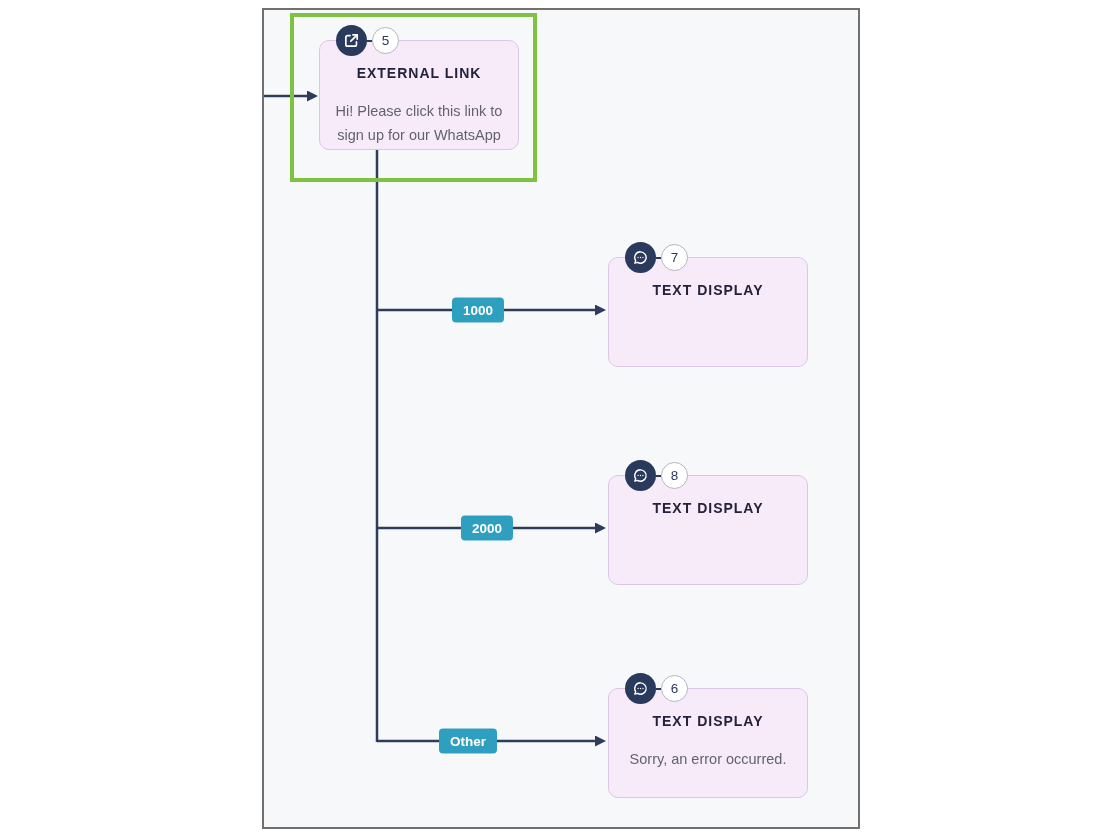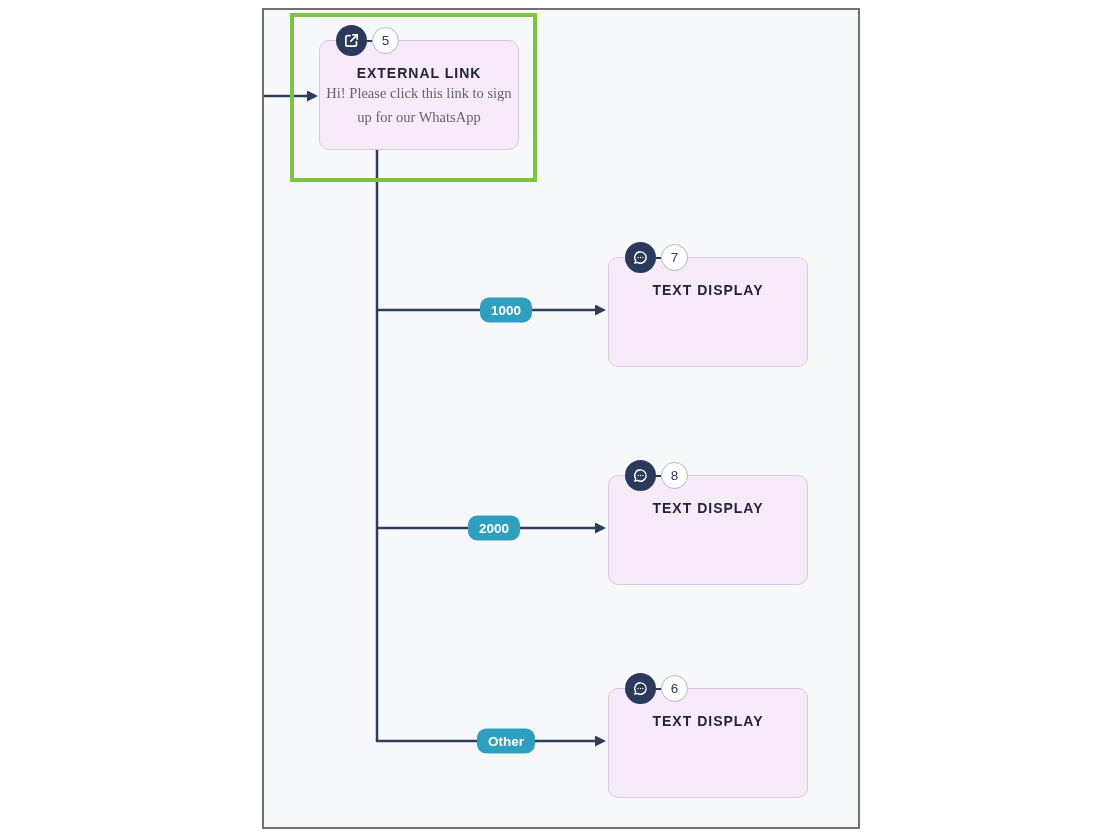--- a/index.html
+++ b/index.html
@@ -34,26 +34,26 @@
     width:27px;height:27px;border-radius:50%;background:#ffffff;
     border:1px solid #b5b5c0;box-sizing:border-box;color:#2a3a5c;
     font-size:13.5px;display:flex;align-items:center;justify-content:center;
     flex:0 0 auto;
   }
   .node-title{
     font-size:14px;font-weight:bold;letter-spacing:1px;color:#23233b;
     text-transform:uppercase;
   }
   .node-body{
-    margin-top:0;font-size:14.5px;line-height:24px;color:#63636e;font-family:Liberation Serif, serif;
+    margin-top:18px;font-size:14.5px;line-height:24px;color:#63636e;
   }
   .branch-label{
     position:absolute;transform:translate(-50%,-50%);
     background:#2f9fc0;color:#ffffff;font-weight:bold;font-size:13.5px;
-    padding:5px 11px;border-radius:9px;white-space:nowrap;margin-left:28px;
+    padding:5px 11px;border-radius:4px;white-space:nowrap;
   }
 </style>
 </head>
 <body>
 
 <div class="canvas">
 
   <svg class="connectors" width="594" height="817" viewBox="0 0 594 817">
     <defs>
       <marker id="arrow" markerUnits="userSpaceOnUse" markerWidth="11" markerHeight="11" refX="2" refY="5.5" orient="auto">
@@ -79,22 +79,22 @@
       <span class="badge-dash"></span>
       <span class="num-badge">5</span>
     </div>
     <div class="node-title">EXTERNAL LINK</div>
     <div class="node-body">Hi! Please click this link to sign up for our WhatsApp</div>
   </div>
 
   <div class="highlight-rect"></div>
 
   <div class="branch-label" style="left:214px;top:300px;">1000</div>
-  <div class="branch-label" style="left:202px;top:518px;">2000</div>
-  <div class="branch-label" style="left:214px;top:731px;">Other</div>
+  <div class="branch-label" style="left:223px;top:518px;">2000</div>
+  <div class="branch-label" style="left:204px;top:731px;">Other</div>
 
   <div class="node" style="left:344px;top:247px;">
     <div class="badge-group">
       <span class="icon-circle">
         <svg width="17" height="17" viewBox="0 0 24 24" fill="none" stroke="#ffffff" stroke-width="2" stroke-linecap="round" stroke-linejoin="round">
           <path d="M12 4a8 8 0 1 1-4.1 14.9L4 20l1.2-3.6A8 8 0 0 1 12 4z"></path>
           <circle cx="8.6" cy="12" r="0.9" fill="#ffffff" stroke="none"></circle>
           <circle cx="12" cy="12" r="0.9" fill="#ffffff" stroke="none"></circle>
           <circle cx="15.4" cy="12" r="0.9" fill="#ffffff" stroke="none"></circle>
         </svg>
@@ -128,15 +128,16 @@
           <path d="M12 4a8 8 0 1 1-4.1 14.9L4 20l1.2-3.6A8 8 0 0 1 12 4z"></path>
           <circle cx="8.6" cy="12" r="0.9" fill="#ffffff" stroke="none"></circle>
           <circle cx="12" cy="12" r="0.9" fill="#ffffff" stroke="none"></circle>
           <circle cx="15.4" cy="12" r="0.9" fill="#ffffff" stroke="none"></circle>
         </svg>
       </span>
       <span class="badge-dash"></span>
       <span class="num-badge">6</span>
     </div>
     <div class="node-title">TEXT DISPLAY</div>
+    <div class="node-body">Sorry, an error occurred.</div>
   </div>
 
 </div>
 
 </body></html>

